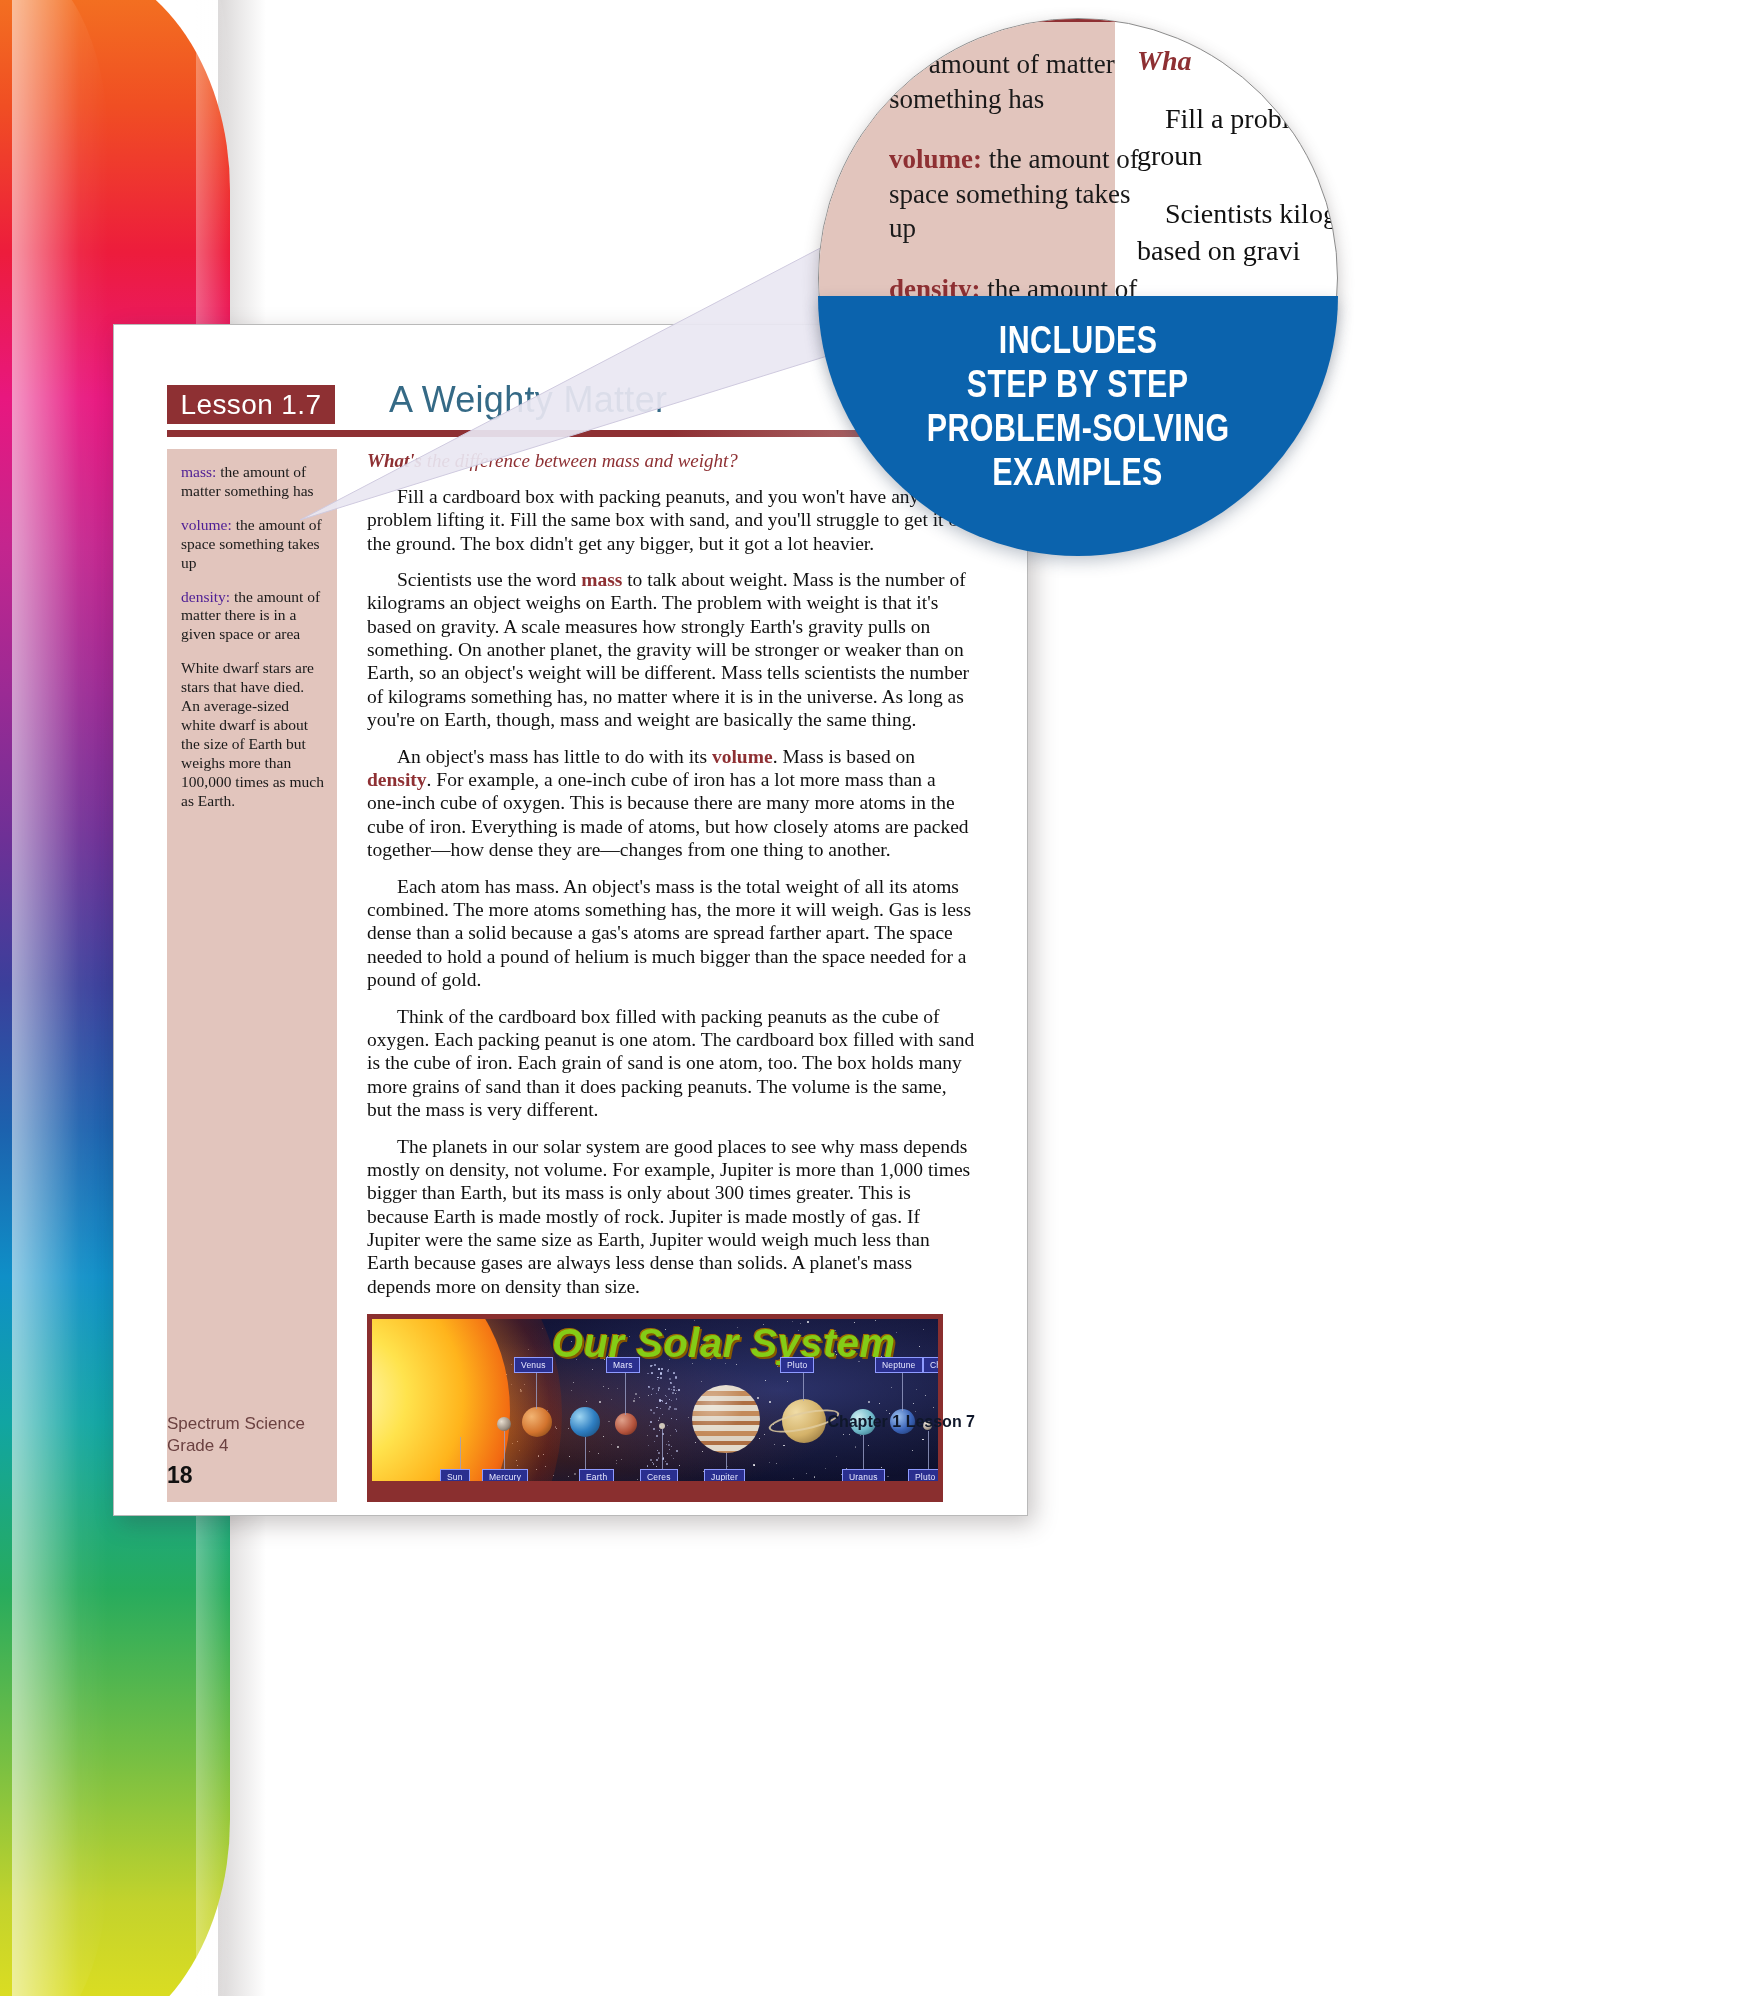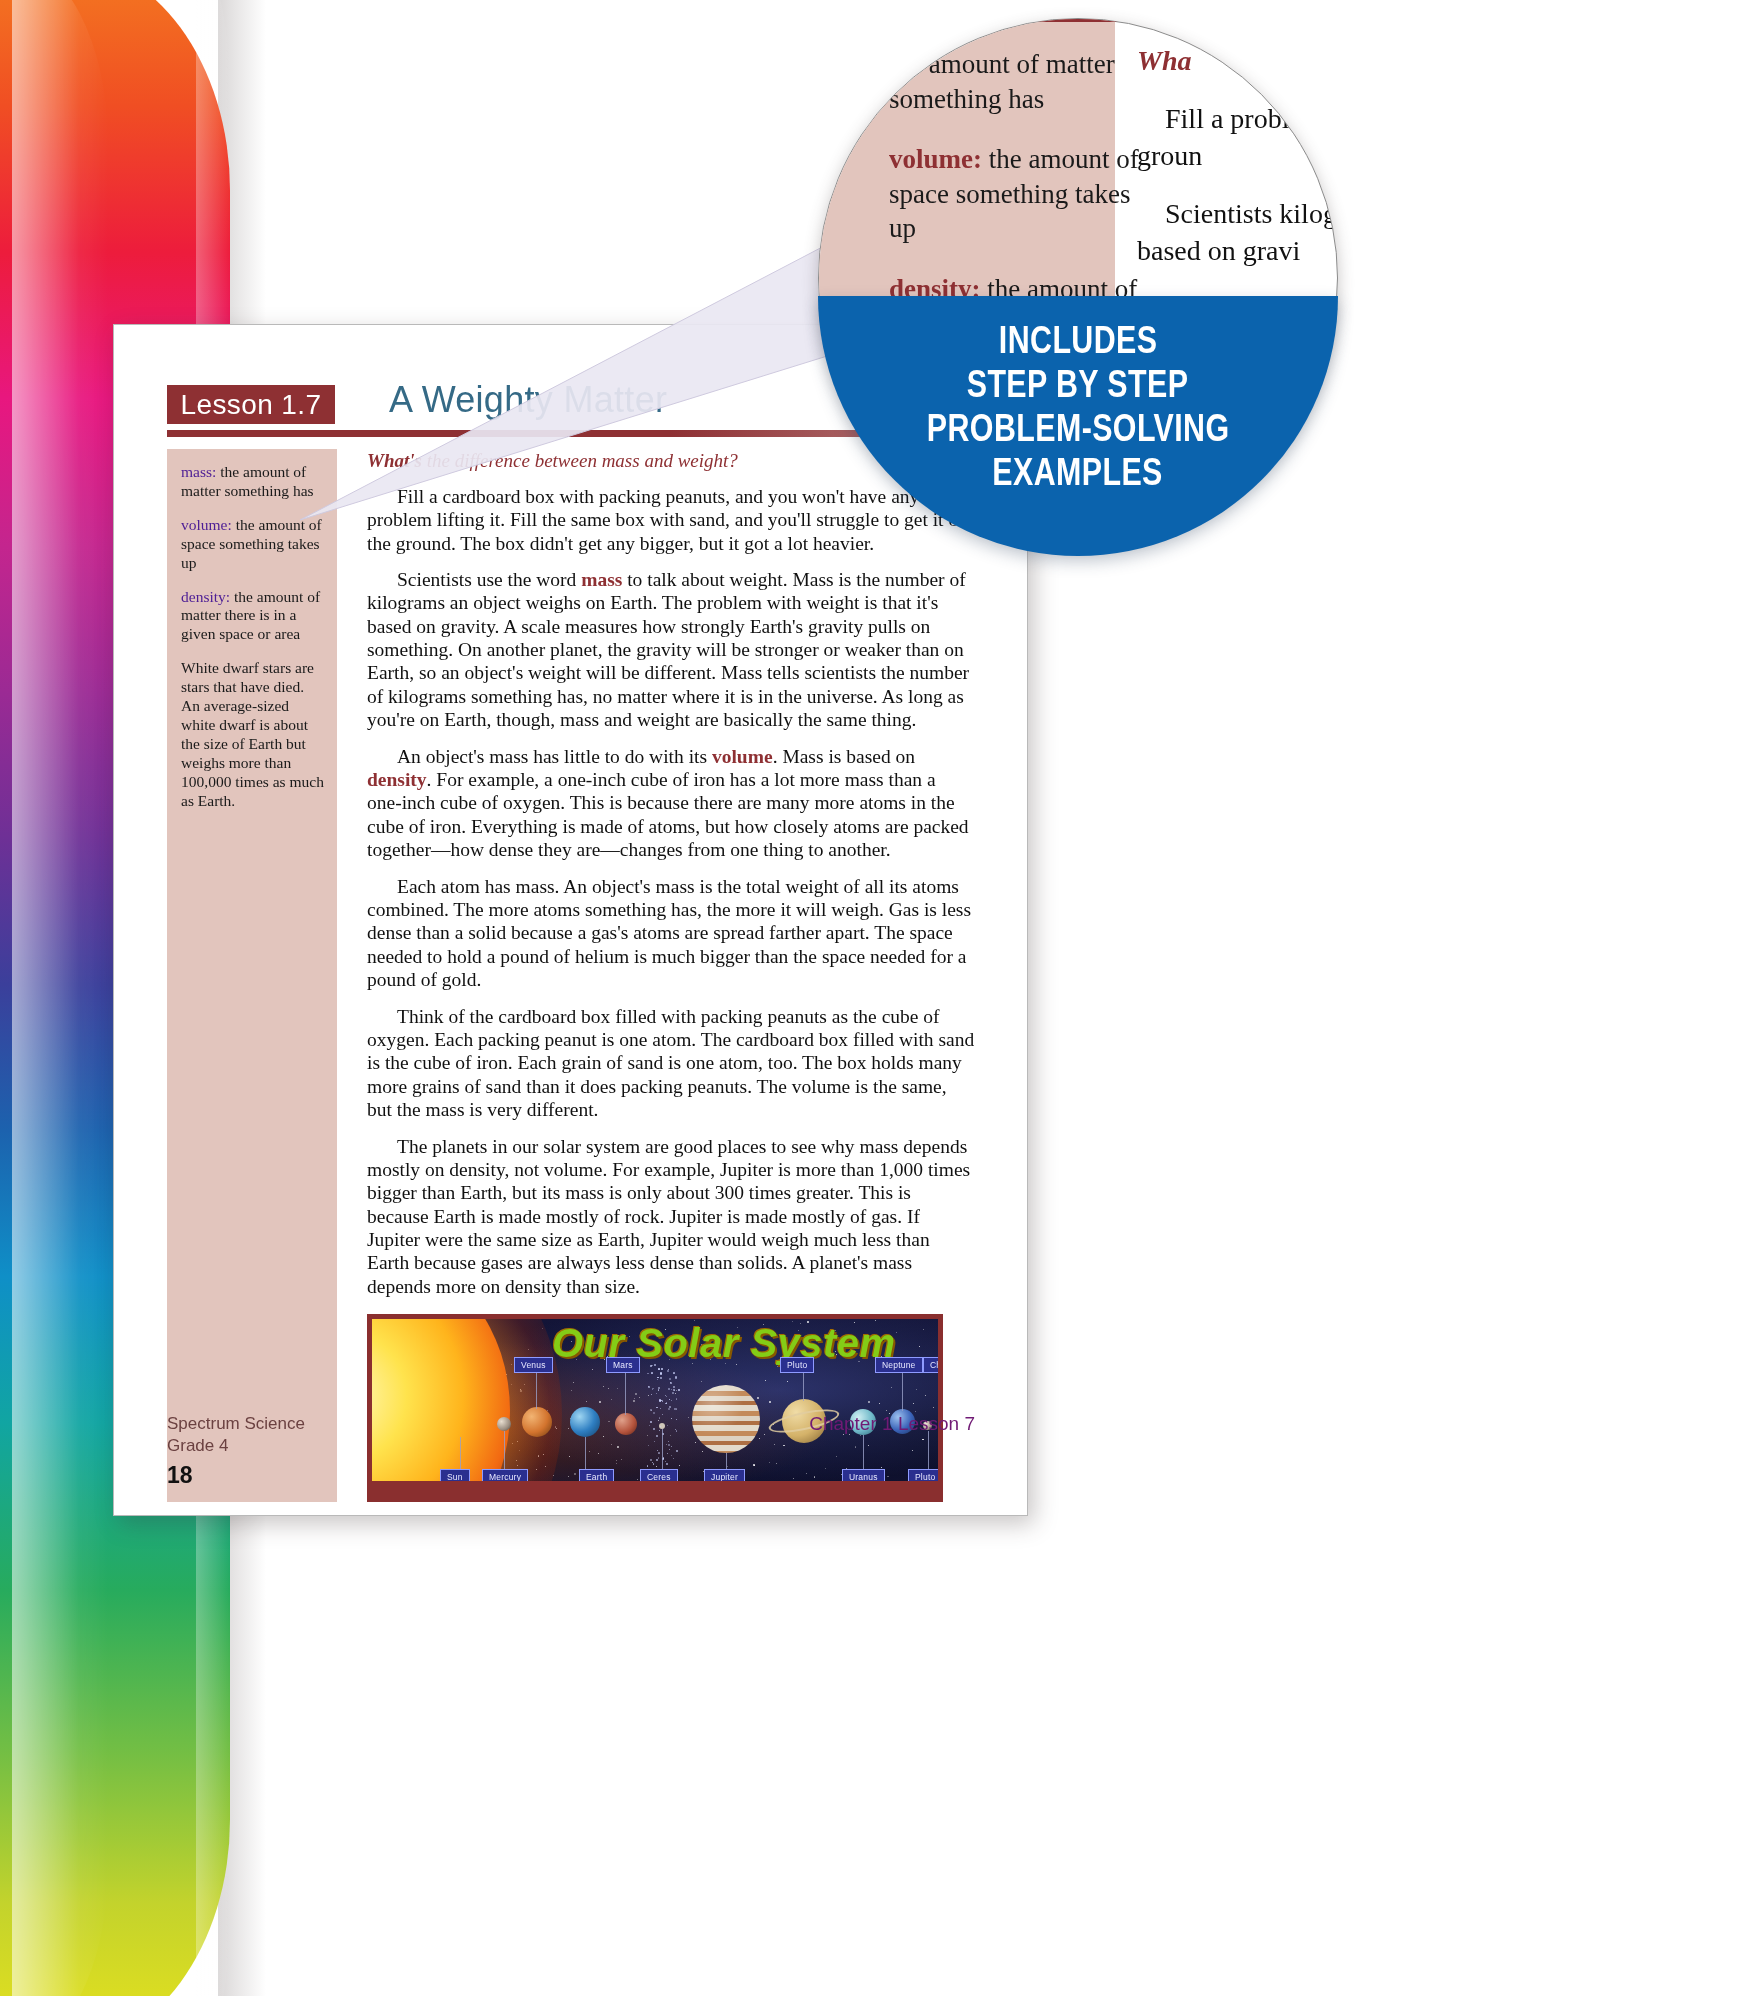--- a/index.html
+++ b/index.html
@@ -151,21 +151,21 @@
   }
   .belt { position: absolute; border-radius: 50%; background: #cfd6ff; opacity: .8; }
 
   
   .footer {
     position: absolute; left: 53px; right: 52px; bottom: 30px; height: 72px;
     font-family: "Liberation Sans", sans-serif;
   }
   .f-left { position: absolute; left: 0; top: 0; color: #6b4141; font-size: 17px; line-height: 1.28; }
   .f-page { color: #111; font-size: 23px; font-weight: 700; margin-top: 4px; }
-  .f-right { position: absolute; right: 0; top: 0; color: #701a75; font-size: 19px; }
+  .f-right { position: absolute; right: 0; top: 0; color: #0f172a; font-size: 16px; font-weight: bold; }
 
   
   .cone {
     position: absolute; left: 0; top: 0; width: 1746px; height: 1996px; z-index: 4;
     pointer-events: none;
   }
   .magnifier {
     position: absolute; left: 818px; top: 18px;
     width: 520px; height: 520px; border-radius: 50%;
     overflow: hidden; z-index: 6;

